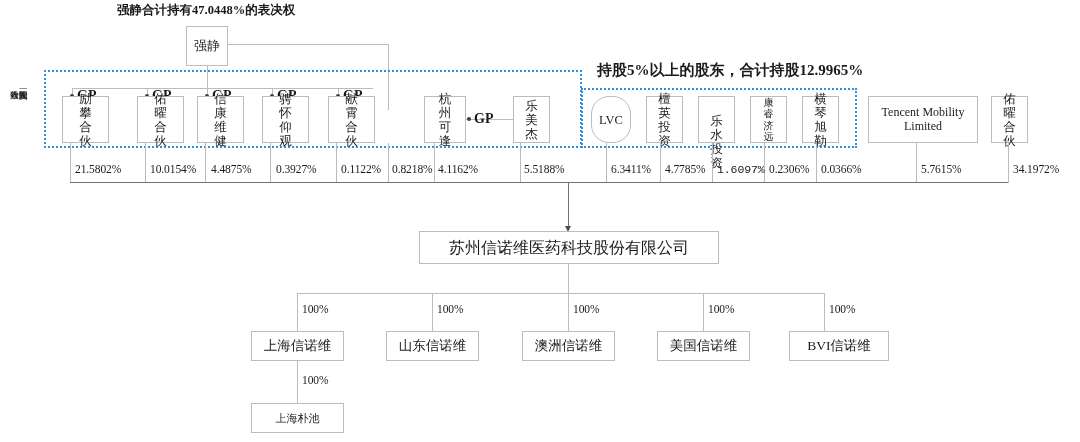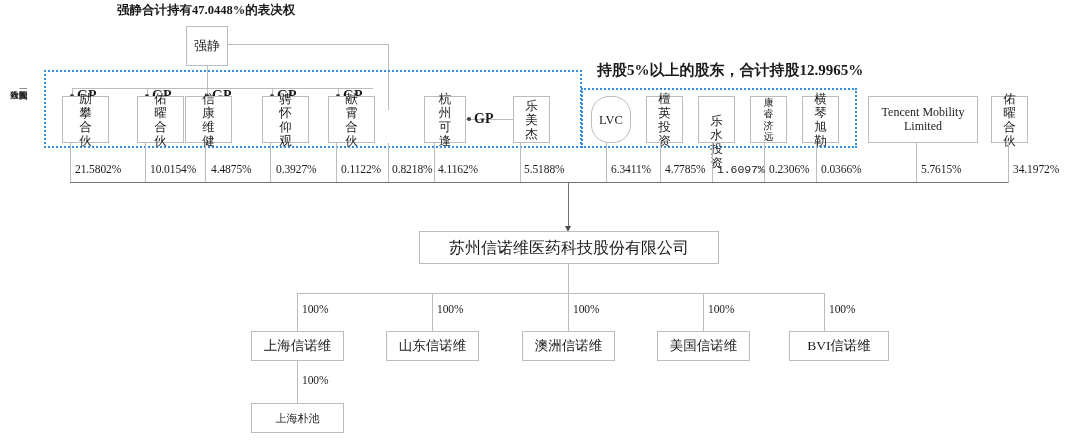--- a/index.html
+++ b/index.html
@@ -73,21 +73,21 @@
     <span>实际控制人一</span>
     <span>致行动人</span>
   </div>
 
   <div class="box" style="left:62px;top:96px;width:47px;height:47px;font-size:12.5px;">
     <span class="t" style="width:20px;">励攀合伙</span>
   </div>
   <div class="box" style="left:137px;top:96px;width:47px;height:47px;font-size:12.5px;">
     <span class="t" style="width:20px;">佑曜合伙</span>
   </div>
-  <div class="box" style="left:185px;top:96px;width:47px;height:47px;font-size:12.5px;">
+  <div class="box" style="left:197px;top:96px;width:47px;height:47px;font-size:12.5px;">
     <span class="t" style="width:20px;">信康维健</span>
   </div>
   <div class="box" style="left:262px;top:96px;width:47px;height:47px;font-size:12.5px;">
     <span class="t" style="width:20px;">骋怀仰观</span>
   </div>
   <div class="box" style="left:328px;top:96px;width:47px;height:47px;font-size:12.5px;">
     <span class="t" style="width:20px;">献霄合伙</span>
   </div>
 
   <div class="box" style="left:424px;top:96px;width:42px;height:47px;font-size:12.5px;">

